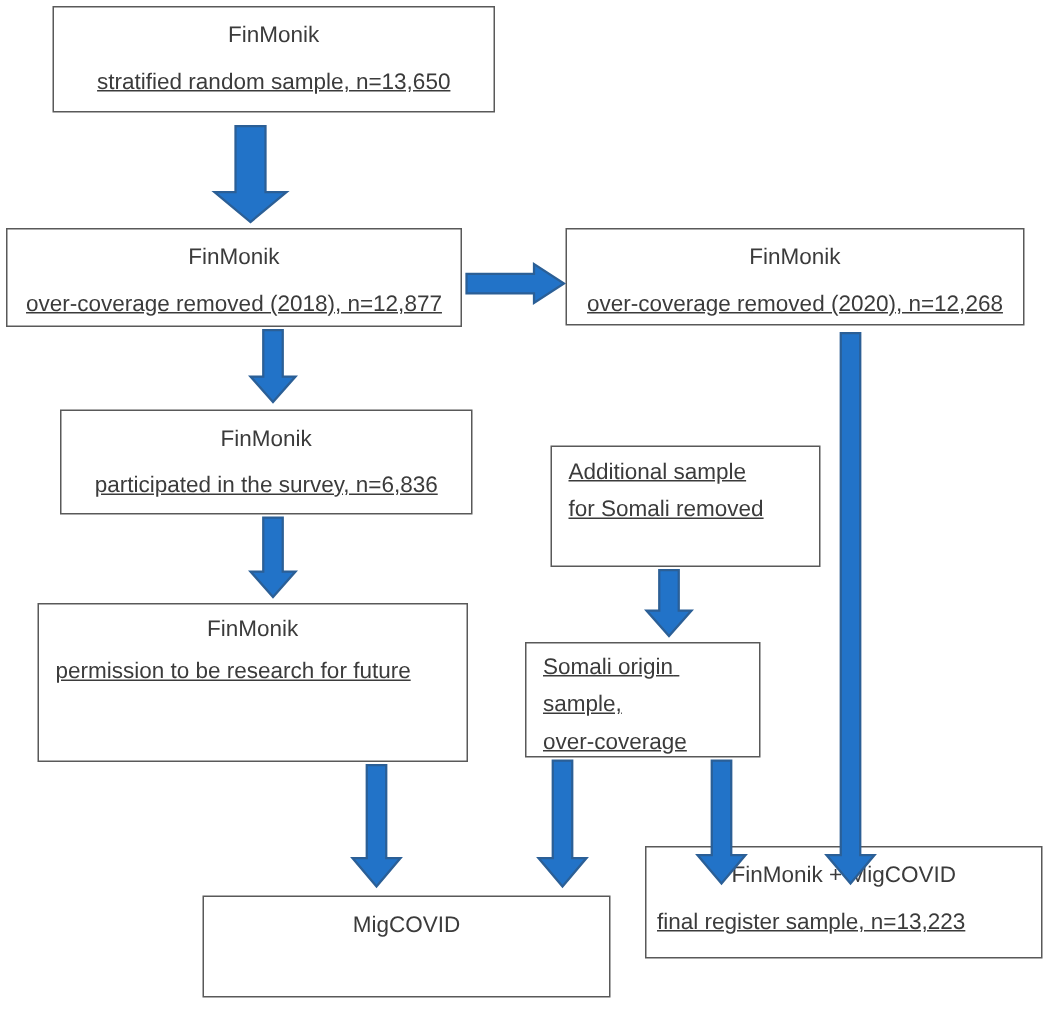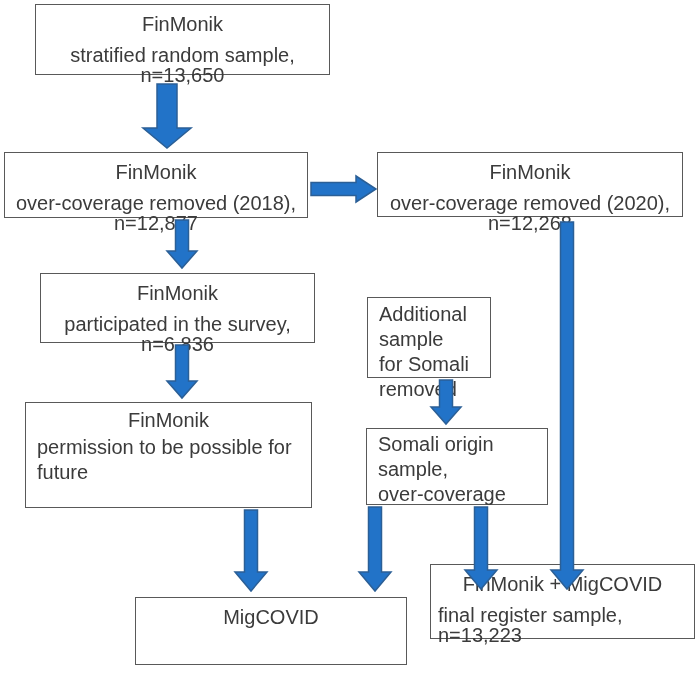--- a/index.html
+++ b/index.html
@@ -15,33 +15,33 @@
     position:relative;
     width:699px;height:676px;
     background:var(--background);
     overflow:hidden;
   }
   .box{
     position:absolute;
     box-sizing:border-box;
     background:var(--background);
     border:1.5px solid var(--box_border);
-    font-size:20px;
+    font-size:15px;
     line-height:20px;
     color:var(--text);
   }
   .box .title{
     text-align:center;
     padding-top:9px;
     white-space:pre-wrap;
   }
   .box .body{margin-top:11px;}
   .box .body.center{text-align:center;}
   .box .body.left{text-align:left;padding-left:11px;padding-right:6px;}
-  .box .body .ln{display:block;white-space:pre-wrap;}
+  .box .body .ln{display:block;white-space:pre-wrap;text-decoration:underline;}
   .box.multiline .body .ln{line-height:25px;}
   .box.no-title .body{margin-top:6px;}
   .arrows{position:absolute;left:0;top:0;width:699px;height:676px;}
   .arrows polygon{
     fill:var(--arrow_fill);
     stroke:var(--arrow_stroke);
     stroke-width:1.5;
     stroke-linejoin:miter;
   }
 </style>
@@ -71,35 +71,35 @@
     </div>
   </div>
 
   <div class="box" style="left:40px;top:273px;width:275px;height:70px;">
     <div class="title">FinMonik</div>
     <div class="body center">
       <span class="ln">participated in the survey, n=6,836</span>
     </div>
   </div>
 
-  <div class="box multiline no-title" style="left:367px;top:297px;width:124px;height:81px;">
+  <div class="box multiline no-title" style="left:367px;top:297px;width:180px;height:81px;">
     <div class="body left" style="margin-top:4px;">
       <span class="ln">Additional sample</span>
       <span class="ln">for Somali removed</span>
     </div>
   </div>
 
   <div class="box multiline" style="left:25px;top:402px;width:287px;height:106px;">
     <div class="title" style="padding-top:7px;">FinMonik</div>
     <div class="body left" style="margin-top:5px;">
-      <span class="ln">permission to be possible for future</span>
+      <span class="ln">permission to be research for future</span>
     </div>
   </div>
 
-  <div class="box multiline no-title" style="left:366px;top:428px;width:182px;height:77px;">
+  <div class="box multiline no-title" style="left:350px;top:428px;width:157px;height:77px;">
     <div class="body left" style="margin-top:3px;">
       <span class="ln">Somali origin sample,</span>
       <span class="ln">over-coverage</span>
     </div>
   </div>
 
   <div class="box" style="left:135px;top:597px;width:272px;height:68px;">
     <div class="title">MigCOVID</div>
   </div>
 

